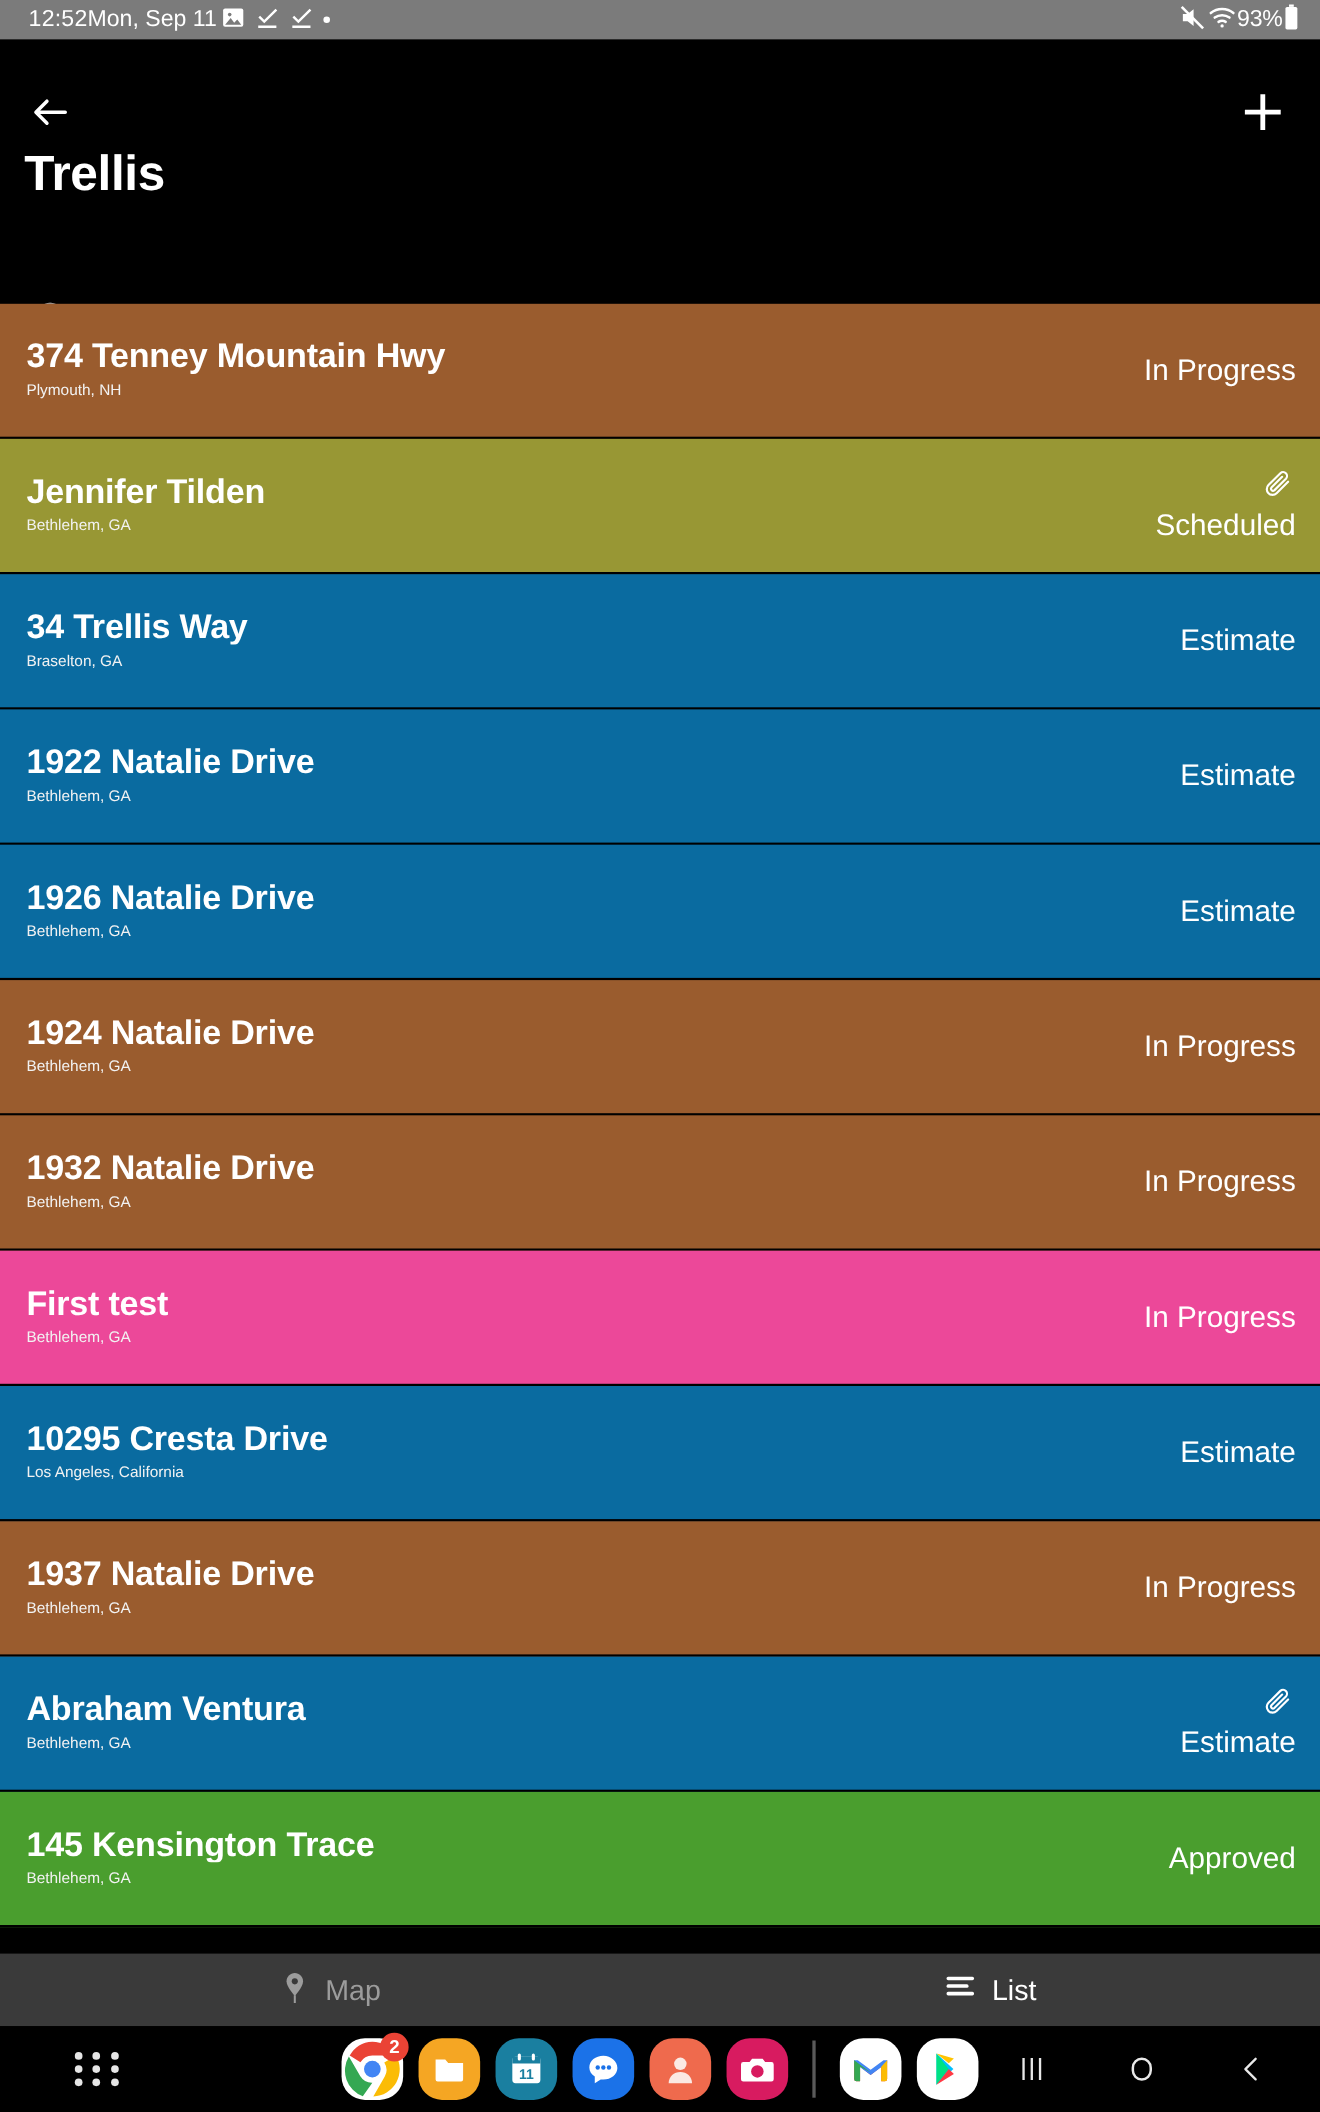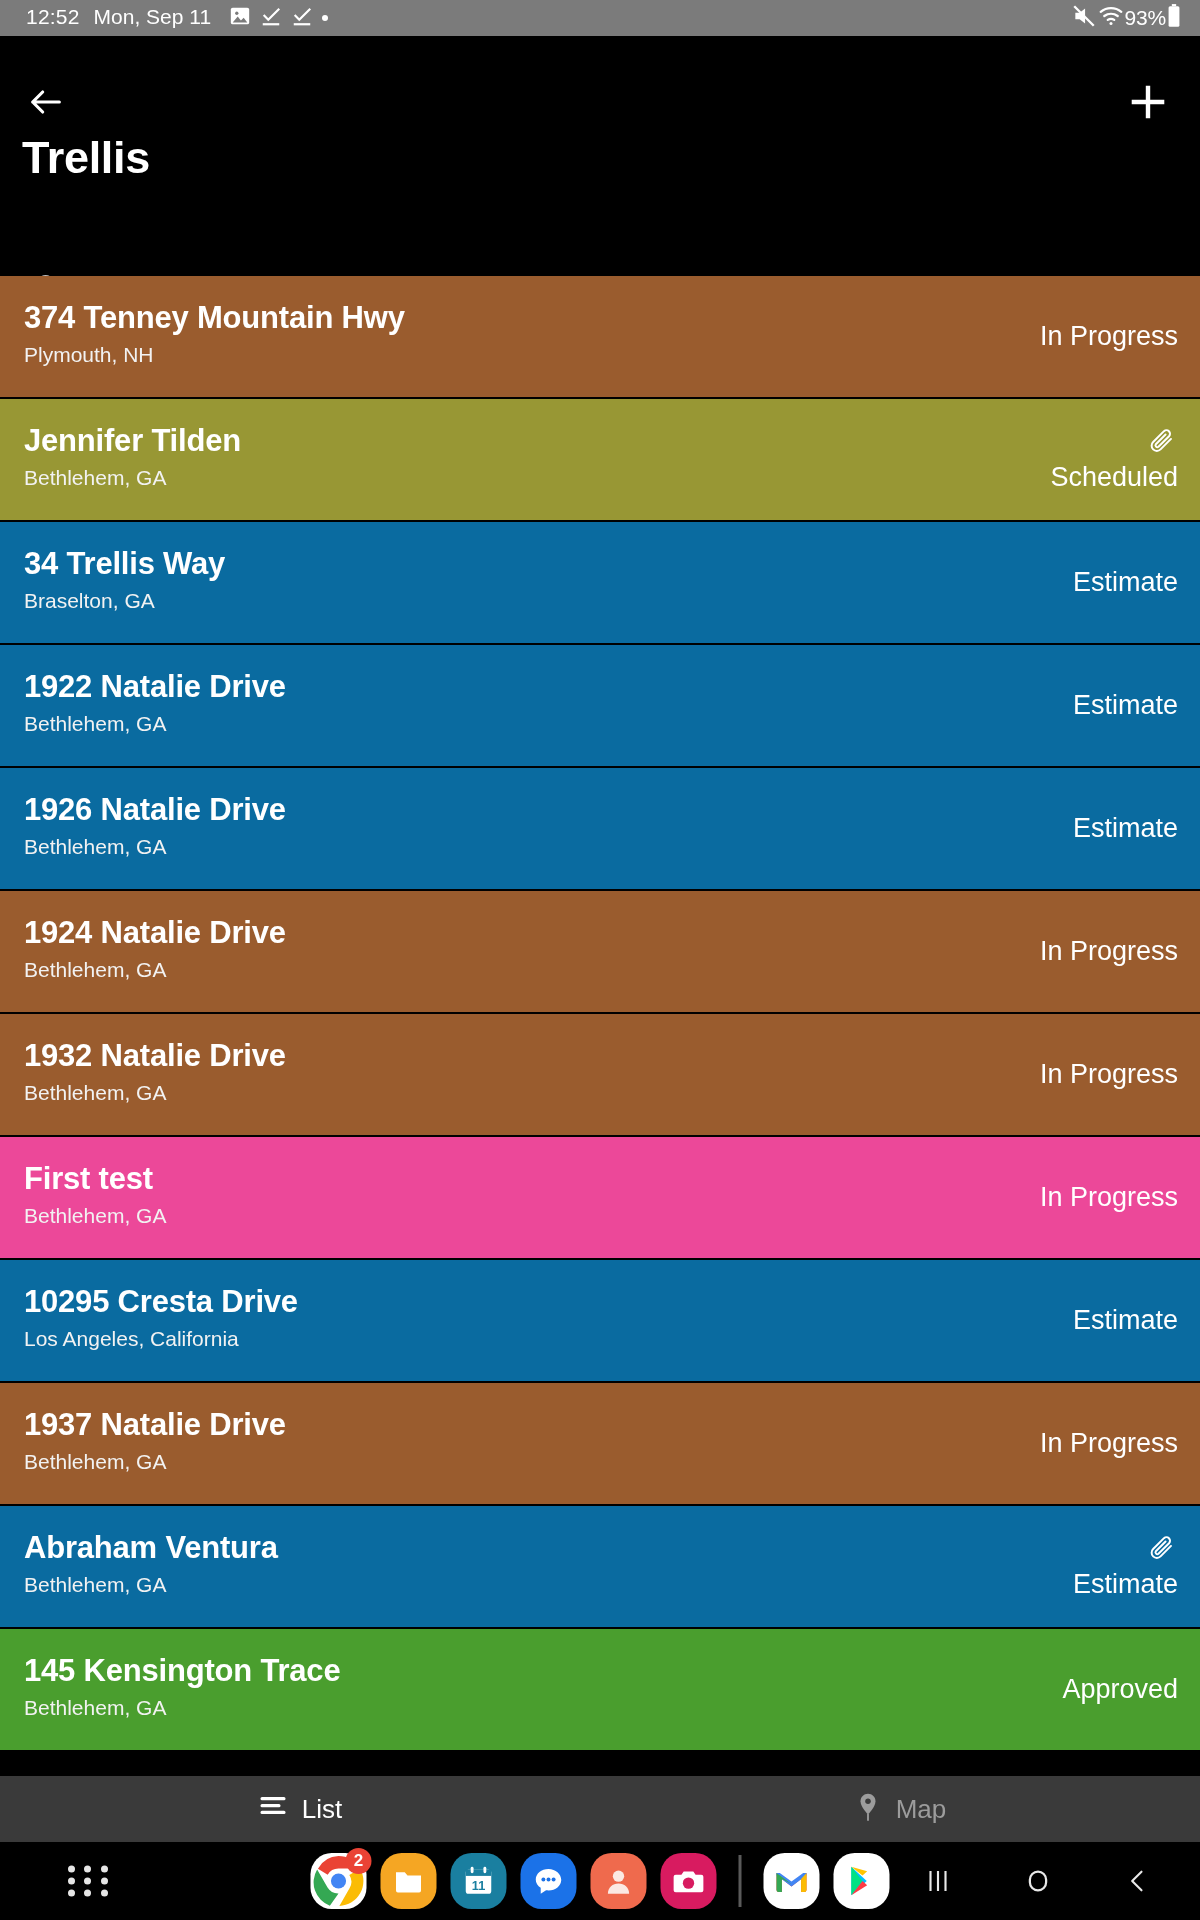--- a/index.html
+++ b/index.html
@@ -21,22 +21,21 @@
     background: #7b7b7b;
     display: flex;
     align-items: center;
     justify-content: space-between;
     padding: 0 18px 0 26px;
     box-sizing: border-box;
     color: #fff;
   }
   .sb-left {
     display: flex;
-    align-items: flex-start;
-    gap: 14px;
+    align-items: center;
   }
   .sb-time {
     font-size: 21px;
     letter-spacing: .2px;
   }
   .sb-date {
     font-size: 21px;
   }
   .sb-icons {
     display: flex;
@@ -143,21 +142,21 @@
     color: #fff;
     font-size: 31px;
     font-weight: bold;
     line-height: 1.05;
     letter-spacing: -.2px;
     white-space: nowrap;
     overflow: hidden;
   }
   .row-sub {
     color: #f2f2f2;
-    font-size: 21px;
+    font-size: 14px;
     line-height: 1.5;
     margin-top: 4px;
     white-space: nowrap;
   }
   .row-right {
     flex: 0 0 auto;
     display: flex;
     flex-direction: column;
     align-items: flex-end;
     justify-content: center;
@@ -496,39 +495,39 @@
         <div class="row-title">145 Kensington Trace</div>
         <div class="row-sub">Bethlehem, GA</div>
       </div>
       <div class="row-right">
         <div class="row-status">Approved</div>
       </div>
     </div>
   </div>
 
 <div id="bottom-tabs">
+  <div class="tab inactive">
+    <span>
+      <svg width="28" height="30" viewBox="0 0 24 26">
+          <path d="M12 1.5c-3.6 0-6.5 2.9-6.5 6.5 0 4.8 6.5 11.5 6.5 11.5s6.5-6.7 6.5-11.5c0-3.6-2.9-6.5-6.5-6.5z" fill="#9c9c9c"></path>
+          <circle cx="12" cy="8" r="2.4" fill="#3a3a3a"></circle>
+          <path d="M12 19v6" stroke="#9c9c9c" stroke-width="1.6"></path>
+        </svg>
+    </span>
+    <span class="tab-label">Map</span>
+  </div>
   <div class="tab active">
     <span>
       <svg width="30" height="26" viewBox="0 0 24 20">
         <rect x="2" y="2" width="20" height="2.6" rx="1.2" fill="#ffffff"></rect>
         <rect x="2" y="7.5" width="16" height="2.6" rx="1.2" fill="#ffffff"></rect>
         <rect x="2" y="13" width="20" height="2.6" rx="1.2" fill="#ffffff"></rect>
       </svg>
     </span>
     <span class="tab-label">List</span>
-  </div>
-  <div class="tab inactive">
-    <span>
-      <svg width="28" height="30" viewBox="0 0 24 26">
-          <path d="M12 1.5c-3.6 0-6.5 2.9-6.5 6.5 0 4.8 6.5 11.5 6.5 11.5s6.5-6.7 6.5-11.5c0-3.6-2.9-6.5-6.5-6.5z" fill="#9c9c9c"></path>
-          <circle cx="12" cy="8" r="2.4" fill="#3a3a3a"></circle>
-          <path d="M12 19v6" stroke="#9c9c9c" stroke-width="1.6"></path>
-        </svg>
-    </span>
-    <span class="tab-label">Map</span>
   </div>
 </div>
 
 <div id="taskbar">
   <div id="apps-grid-btn">
     <i></i>
       <i></i>
       <i></i>
       <i></i>
       <i></i>

